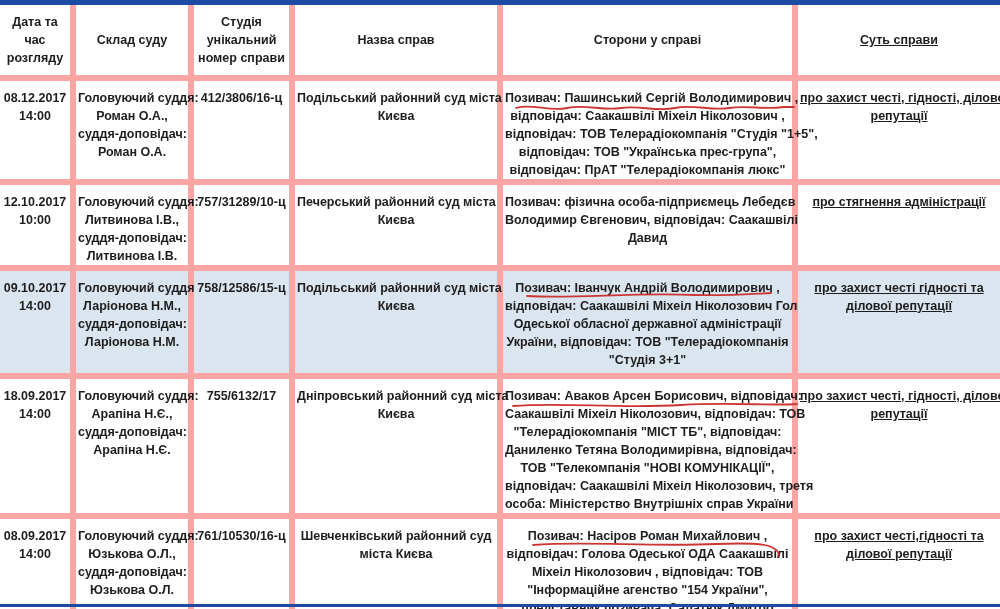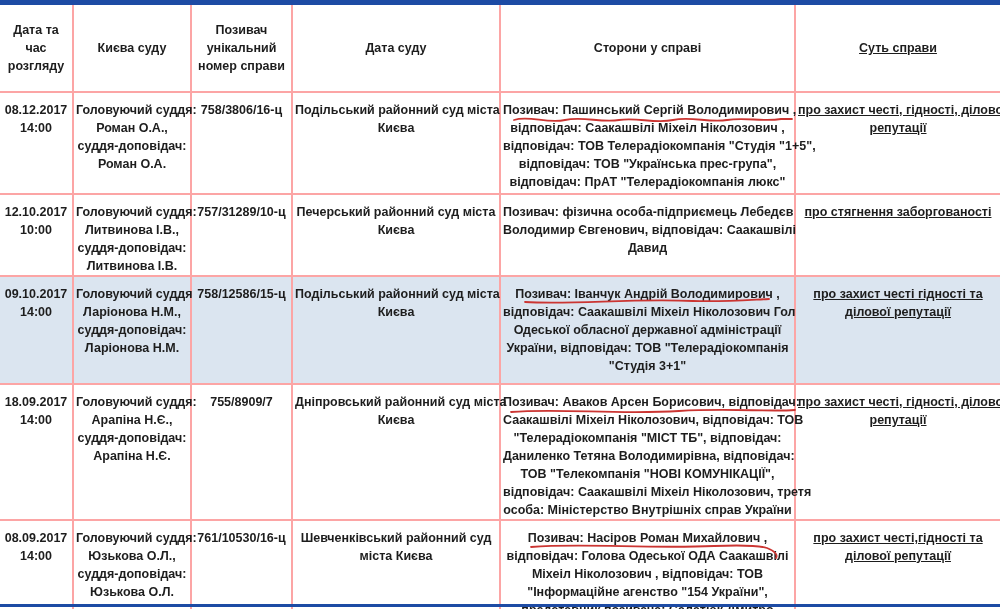--- a/index.html
+++ b/index.html
@@ -2,29 +2,29 @@
 <html><head>
 <meta charset="utf-8">
 <style>
   * { box-sizing: border-box; margin: 0; padding: 0; }
   body { background: #ffffff; font-family: "Liberation Sans", "DejaVu Sans", sans-serif; }
   .page { position: relative; width: 1000px; height: 609px; background: #fff; overflow: hidden; }
   .top-bar { width: 100%; height: 5px; }
   .bottom-bar { position: absolute; left: 0; top: 604px; width: 100%; height: 3px; }
   table.court-table { width: 1000px; table-layout: fixed; border-collapse: collapse; }
   th, td {
-    border: 2px solid #fca5a5;
+    border: 6px solid #fca5a5;
     font-size: 12.5px;
     font-weight: bold;
     color: #1d1d1d;
     text-align: center;
     line-height: 18px;
     white-space: pre;
   }
-  th { vertical-align: middle; padding: 16px 2px; border-top: none; }
+  th { vertical-align: middle; padding: 8px 2px; border-top: none; }
   td { vertical-align: top; padding: 8px 2px 0 2px; position: relative; }
   th:first-child, td:first-child { border-left: none; }
   th:last-child, td:last-child { border-right: none; text-decoration: underline; }
   tr.last td { border-bottom: none; }
   tr.highlight td { background: #dbe5f0; }
   svg.red-underline { position: absolute; pointer-events: none; overflow: visible; }
   svg.red-underline path { fill: none; stroke: #cb3532; stroke-width: 1.8; stroke-linecap: round; }
 </style>
 </head>
 <body>
@@ -39,38 +39,38 @@
         <col style="width:101px">
       <col style="width:208px">
         <col style="width:295px">
         <col style="width:205px">
     </colgroup>
     <thead>
       <tr style="height:63px">
         <th>Дата та
 час
 розгляду</th>
-        <th>Києва суду</th>
-        <th>Позивач
+        <th>Склад суду</th>
+        <th>Студія
 унікальний
 номер справи</th>
-        <th>Дата суду</th>
+        <th>Назва справ</th>
         <th>Сторони у справі</th>
         <th>Суть справи</th>
       </tr>
     </thead>
     <tbody>
       <tr style="height:102px">
         <td>08.12.2017
 14:00</td>
         <td>Головуючий суддя:
 Роман О.А.,
 суддя-доповідач:
 Роман О.А.</td>
-        <td>758/3806/16-ц</td>
+        <td>412/3806/16-ц</td>
         <td>Подільський районний суд міста
 Києва</td>
         <td><span>Позивач: Пашинський Сергій Володимирович ,
 відповідач: Саакашвілі Міхеіл Ніколозович ,
 відповідач: ТОВ Телерадіокомпанія "Студія "1+5",
 відповідач: ТОВ "Українська прес-група",
 відповідач: ПрАТ "Телерадіокомпанія люкс"</span><svg class="red-underline" style="left:10px;top:20px" width="285" height="14" viewBox="0 0 285 14">
               <path d="M3,7 C18,2 36,11 54,7 C72,3 90,10 108,7 C126,4 144,11 162,7 C180,3 198,10 216,7 C234,4 252,9 270,6 L281,6" stroke="#cb3532"></path>
             </svg></td>
         <td>про захист честі, гідності, ділової
@@ -82,21 +82,21 @@
         <td>Головуючий суддя:
 Литвинова І.В.,
 суддя-доповідач:
 Литвинова І.В.</td>
         <td>757/31289/10-ц</td>
         <td>Печерський районний суд міста
 Києва</td>
         <td><span>Позивач: фізична особа-підприємець Лебедєв
 Володимир Євгенович, відповідач: Саакашвілі
 Давид</span></td>
-        <td>про стягнення заборгованості</td>
+        <td>про стягнення адміністрації</td>
       </tr>
       <tr style="height:108px" class="highlight">
         <td>09.10.2017
 14:00</td>
         <td>Головуючий суддя:
 Ларіонова Н.М.,
 суддя-доповідач:
 Ларіонова Н.М.</td>
         <td>758/12586/15-ц</td>
         <td>Подільський районний суд міста
@@ -111,21 +111,21 @@
         <td>про захист честі гідності та
 ділової репутації</td>
       </tr>
       <tr style="height:134px">
         <td>18.09.2017
 14:00</td>
         <td>Головуючий суддя:
 Арапіна Н.Є.,
 суддя-доповідач:
 Арапіна Н.Є.</td>
-        <td>755/8909/7</td>
+        <td>755/6132/17</td>
         <td>Дніпровський районний суд міста
 Києва</td>
         <td><span>Позивач: Аваков Арсен Борисович, відповідач:
 Саакашвілі Міхеіл Ніколозович, відповідач: ТОВ
 "Телерадіокомпанія "МІСТ ТБ", відповідач:
 Даниленко Тетяна Володимирівна, відповідач:
 ТОВ "Телекомпанія "НОВІ КОМУНІКАЦІЇ",
 відповідач: Саакашвілі Міхеіл Ніколозович, третя
 особа: Міністерство Внутрішніх справ України</span><svg class="red-underline" style="left:8px;top:21px" width="288" height="12" viewBox="0 0 288 12">
               <path d="M2,6 C50,2 110,9 170,5 C220,2 260,6 286,4" stroke="#cb3532"></path>

